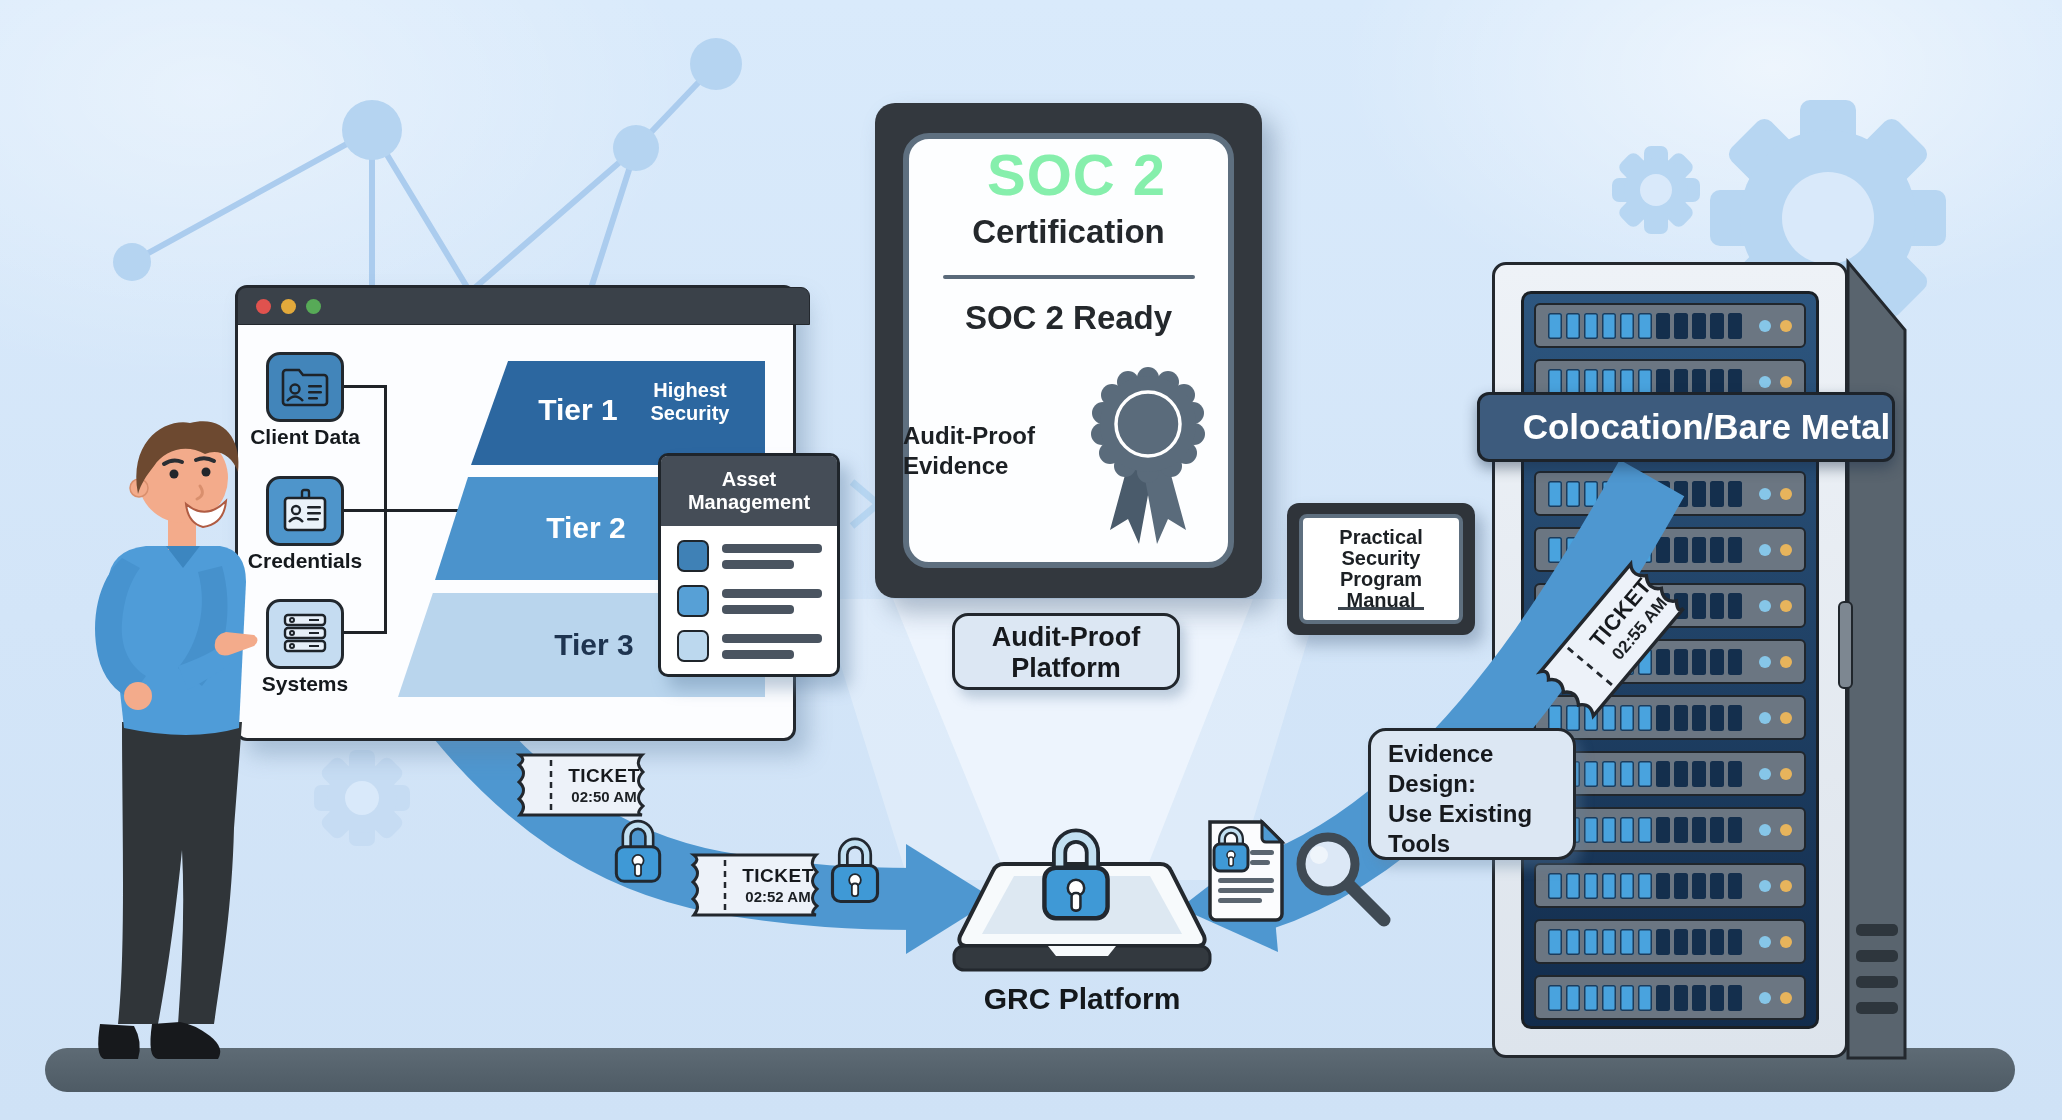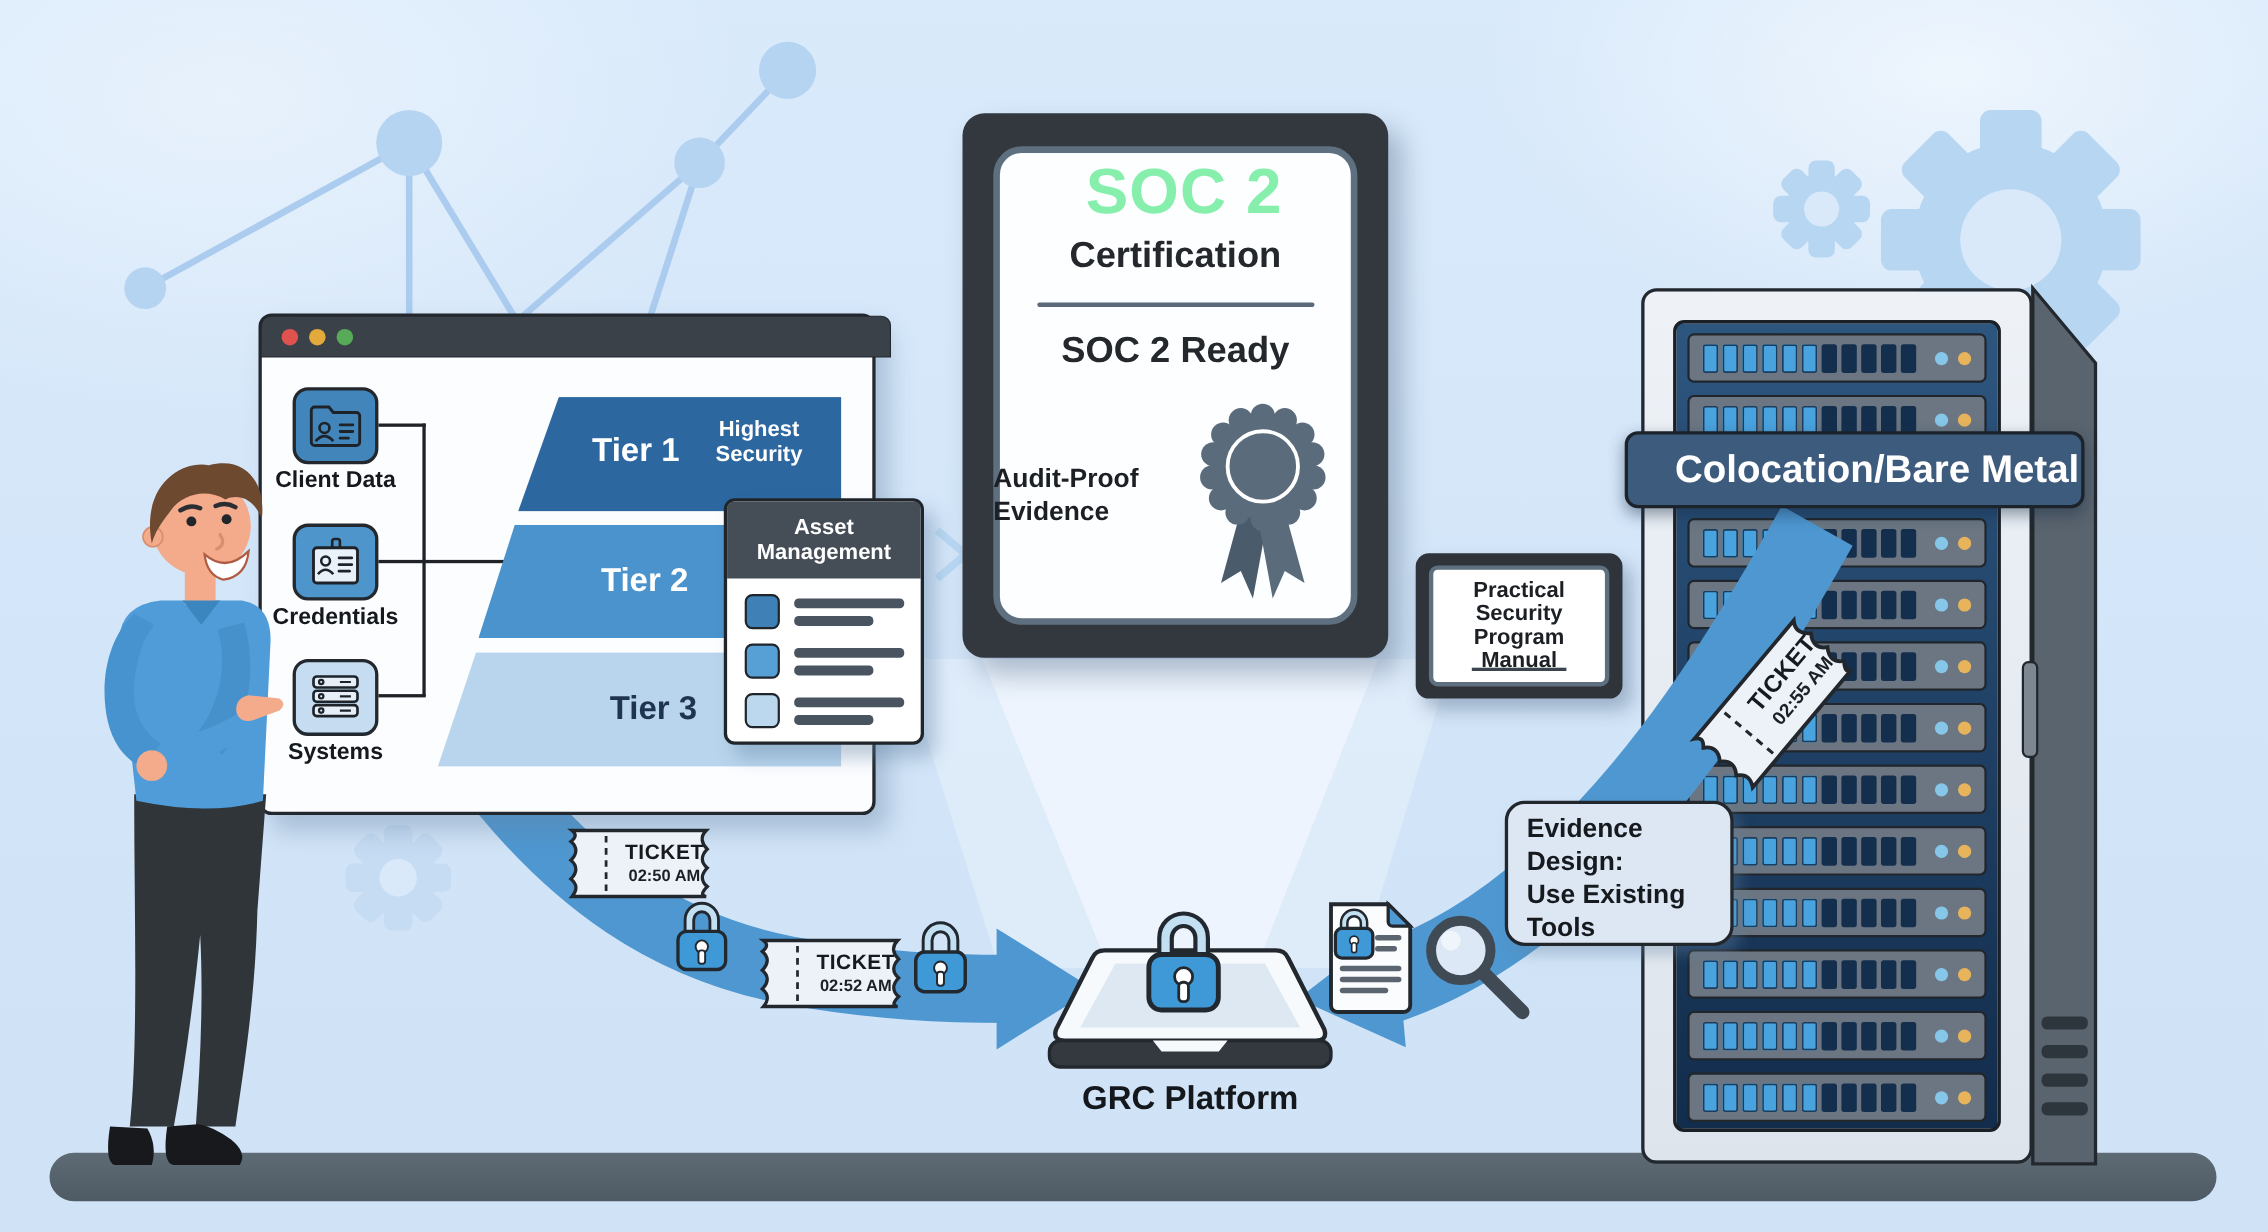--- a/index.html
+++ b/index.html
@@ -304,20 +304,24 @@
             <circle cx="25" cy="53" r="11"></circle>
           <circle cx="34" cy="35" r="11"></circle>
             <circle cx="50" cy="22" r="11"></circle>
         </g>
         <circle cx="70" cy="64" r="48"></circle>
       </g>
       <circle cx="70" cy="64" r="32" fill="#5a6b7b" stroke="#ffffff" stroke-width="3.5"></circle>
     </svg>
   </div>
 
+  <div id="platform-label" class="abs card">
+    <div>Audit-Proof</div>
+    <div>Platform</div>
+  </div>
 
   <div id="manual" class="abs">
     <div class="inner">
       <div>Practical</div>
       <div>Security</div>
       <div>Program</div>
       <div>Manual</div>
       <div class="ul"></div>
     </div>
   </div>

